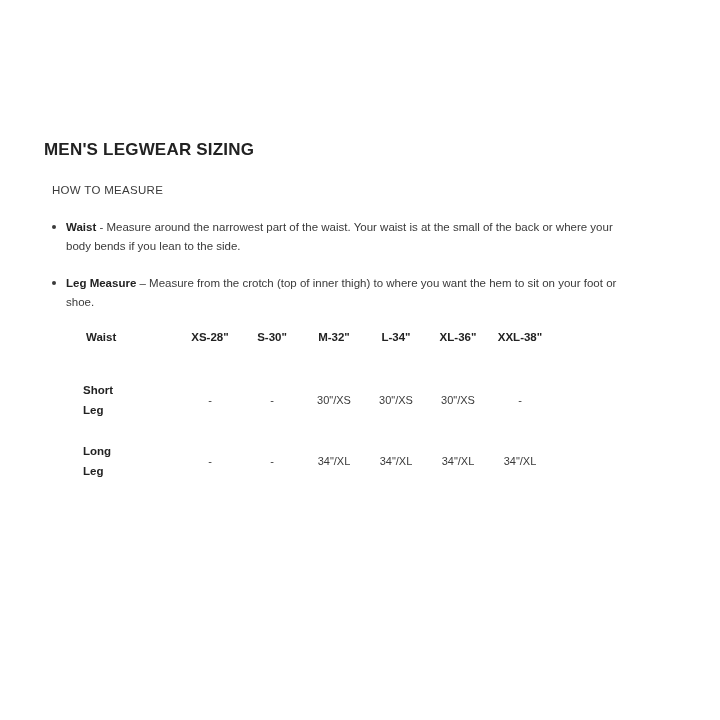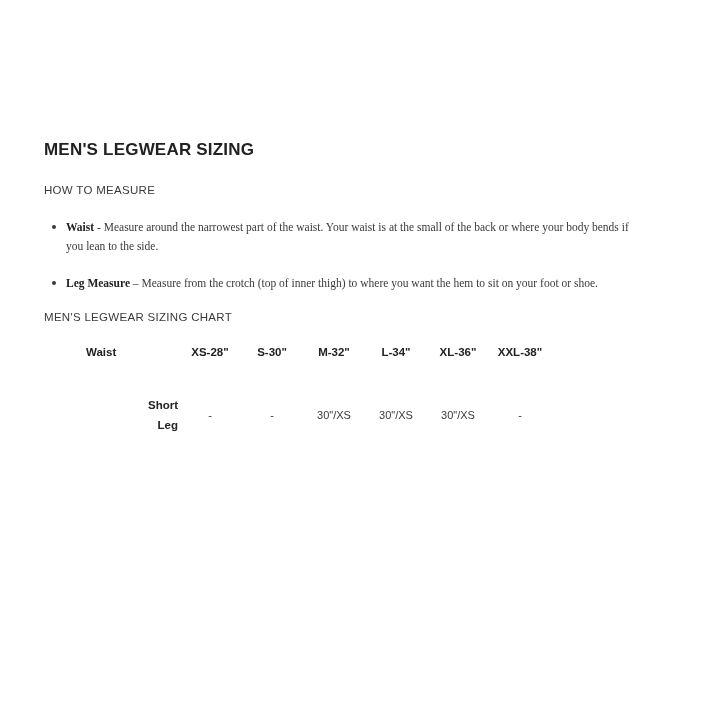--- a/index.html
+++ b/index.html
@@ -26,27 +26,26 @@
     font-weight: bold;
     letter-spacing: 0.2px;
     color: #222222;
     margin: 0 0 24px 0;
   }
   .section-heading {
     font-size: 11.5px;
     font-weight: normal;
     letter-spacing: 0.3px;
     color: #3a3a3a;
-    margin: 0 0 22px 0;
+    margin: 0 0 22px 8px;
   }
   ul.measure-list {
     margin: 0 0 0 0;
     padding: 0 0 0 22px;
     list-style: none;
-    font-family: Liberation Serif, serif;
   }
   ul.measure-list li {
     position: relative;
     font-size: 11.5px;
     line-height: 19px;
     color: #3a3a3a;
     margin-bottom: 18px;
     padding-right: 40px;
   }
   ul.measure-list li::before {
@@ -91,21 +90,21 @@
   }
   table.size-chart thead th.corner {
     text-align: left;
     padding-left: 4px;
   }
   table.size-chart tbody th {
     font-weight: bold;
     color: #222222;
     font-size: 11.5px;
     line-height: 20px;
-    text-align: right;
+    text-align: left;
     width: 92px;
   }
   table.size-chart tbody td {
     height: 61px;
   }
   table.size-chart tbody tr td {
     padding: 0;
   }
   .col-waist { width: 92px; }
   .col-size  { width: 60px; }
@@ -121,21 +120,20 @@
 
   <ul class="measure-list">
     <li>
       <b>Waist</b><span> - Measure around the narrowest part of the waist. Your waist is at the small of the back or where your body bends if you lean to the side.</span>
     </li>
     <li>
       <b>Leg Measure</b><span> – Measure from the crotch (top of inner thigh) to where you want the hem to sit on your foot or shoe.</span>
     </li>
   </ul>
 
-  <div class="chart-heading">MEN'S LEGWEAR SIZING CHART</div>
 
   <table class="size-chart">
     <thead>
       <tr>
         <th class="corner col-waist">Waist</th>
         <th class="col-size">XS-28"</th>
         <th class="col-size">S-30"</th>
         <th class="col-size">M-32"</th>
         <th class="col-size">L-34"</th>
         <th class="col-size">XL-36"</th>
@@ -151,17 +149,29 @@
         </th>
         <td>-</td>
         <td>-</td>
         <td>30"/XS</td>
         <td>30"/XS</td>
         <td>30"/XS</td>
         <td>-</td>
       </tr>
 
 
+      <tr>
+        <th>
+          <span>Long</span><br>
+          <span>Leg</span>
+        </th>
+        <td>-</td>
+        <td>-</td>
+        <td>34"/XL</td>
+        <td>34"/XL</td>
+        <td>34"/XL</td>
+        <td>34"/XL</td>
+      </tr>
 
     </tbody>
   </table>
 
 </div>
 
 </body></html>

